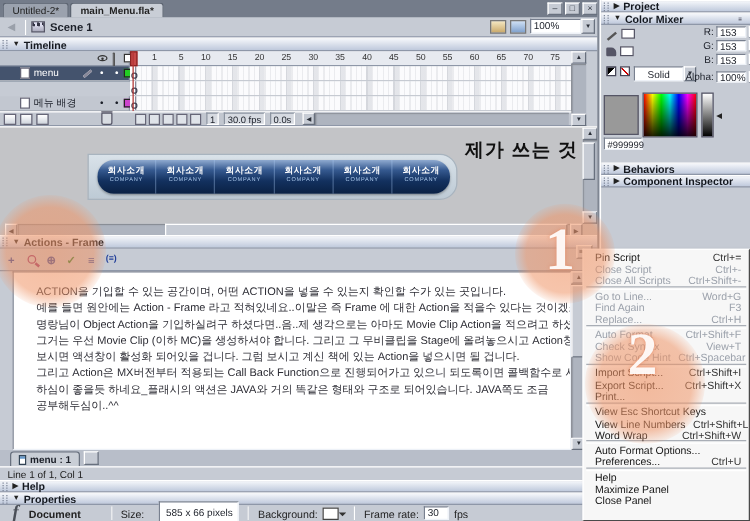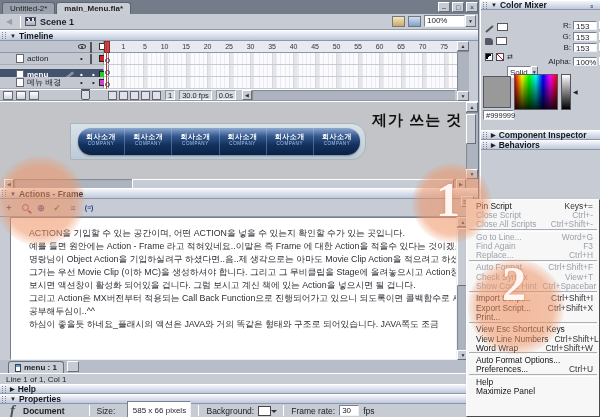--- a/index.html
+++ b/index.html
@@ -114,21 +114,21 @@
   #dockdiv{left:478px;top:0;width:3px;height:417px;background:#C6CBD4;border-left:1px solid #68707e;border-right:1px solid #fff;}
   #dock{left:481px;top:0;width:119px;height:417px;background:#C6CBD4;}
   .dock-hdr{position:relative;width:119px;height:10px;}
   #mixer{position:absolute;left:0;top:20px;width:119px;height:110px;}
   .pencil-ic{width:9px;height:2px;background:#555;transform:rotate(-40deg);margin-top:4px;}
   .swatchbox{width:11px;height:8px;background:#fff;border:1px solid #556;}
   .rgbrow{position:absolute;display:flex;align-items:center;gap:2px;}
   .rgbrow .lab{width:26px;text-align:right;font-size:8px;}
   .rgbrow .val{width:24px;height:9px;padding:0.5px 2px;}
   .spin{width:7px;height:9px;font-size:4px;}
-  #solidbox{position:absolute;left:26px;top:46px;width:24px;height:12px;display:flex;text-align:center;}
+  #solidbox{position:absolute;left:26px;top:33px;width:50px;height:12px;display:flex;text-align:center;}
   #solidbox .val{flex:1;padding:1.5px 2px;}
   #solidbox .dd{width:10px;font-size:5px;}
   #cursw{position:absolute;left:2px;top:56px;width:28px;height:32px;background:#999999;border:1px solid #556;}
   #rainbow{position:absolute;left:33px;top:54px;width:44px;height:36px;border:1px solid #556;
     background:linear-gradient(to bottom,rgba(0,0,0,0) 0%,rgba(0,0,0,.88) 100%),
                linear-gradient(to right,#f00,#ff0,#0f0,#0ff,#00f,#f0f,#f00);}
   #grayslider{position:absolute;left:80px;top:54px;width:10px;height:36px;border:1px solid #556;background:linear-gradient(#fff,#000);}
   #grayarrow{position:absolute;left:92px;top:68px;font-size:6px;color:#222;}
   #hexbox{position:absolute;left:2px;top:90px;width:31px;height:10px;padding:1px 2px;font-size:7.5px;}
   #collapse-tri{position:absolute;left:103px;top:120px;width:0;height:0;border:4px solid transparent;border-bottom:5px solid #5a6270;}
@@ -207,21 +207,21 @@
       <span>80</span>
     </div>
   <div id="layer-rows" class="abs">
       <div class="lrow" style="top: 0px; position: absolute;">
         <span class="lpage"></span>
         <span class="lname">action</span>
         <span class="ldot c1">•</span>
         <span class="llock"><span class="i-lockarc"></span><span class="i-lockbody"></span></span>
         <span class="lsq" style="background: rgb(204, 34, 34);"></span>
       </div>
-      <div class="lrow sel" style="top: 16px; position: absolute; font-weight: bold;">
+      <div class="lrow sel" style="top: 0; position: absolute;">
         <span class="lpage"></span>
         <span class="lname">menu</span>
         <span class="lpencil"></span>
         <span class="ldot c1">•</span>
         <span class="ldot c2">•</span>
         <span class="lsq" style="background: rgb(34, 204, 34);"></span>
       </div>
       <div class="lrow" style="top: 24px; position: absolute;">
         <span class="lpage"></span>
         <span class="lname">메뉴 배경</span>
@@ -332,22 +332,22 @@
     <span>≡</span>
       <span style="font-size:4px;">▼</span>
   </div>
   <div id="script" class="abs">
       <div class="sline">ACTION을 기입할 수 있는 공간이며, 어떤 ACTION을 넣을 수 있는지 확인할 수가 있는 곳입니다.</div>
       <div class="sline">예를 들면 원안에는 Action - Frame 라고 적혀있네요..이말은 즉 Frame 에 대한 Action을 적을수 있다는 것이겠죠..</div>
       <div class="sline">명랑님이 Object Action을 기입하실려구 하셨다면..음..제 생각으로는 아마도 Movie Clip Action을 적으려고 하셨던</div>
       <div class="sline">그거는 우선 Movie Clip (이하 MC)을 생성하셔야 합니다. 그리고 그 무비클립을 Stage에 올려놓으시고 Action창을</div>
       <div class="sline">보시면 액션창이 활성화 되어있을 겁니다. 그럼 보시고 계신 책에 있는 Action을 넣으시면 될 겁니다.</div>
       <div class="sline">그리고 Action은 MX버전부터 적용되는 Call Back Function으로 진행되어가고 있으니 되도록이면 콜백함수로 사용</div>
+      <div class="sline">하심이 좋을듯 하네요_플래시의 액션은 JAVA와 거의 똑같은 형태와 구조로 되어있습니다. JAVA쪽도 조금</div>
       <div class="sline">공부해두심이..^^</div>
-      <div class="sline">하심이 좋을듯 하네요_플래시의 액션은 JAVA와 거의 똑같은 형태와 구조로 되어있습니다. JAVA쪽도 조금</div>
     </div>
   <div id="script-scroll" class="abs">
     <div class="sbtn" style="width:12px;height:10px;">▲</div>
     <div class="track" style="width:12px;height:123px;position:relative;">
       <div class="thumb" style="position:absolute;left:0;top:1px;width:10px;height:58px;"></div>
     </div>
     <div class="sbtn" style="width:12px;height:10px;">▼</div>
   </div>
   <div id="act-tabs" class="abs">
     <div id="scripttab">
@@ -380,20 +380,25 @@
     <span class="pdiv" style="margin-left:12px;"></span>
     <span class="plabel">Frame rate:</span>
     <span id="fpsinput" class="inset">30</span>
     <span class="plabel" style="margin-left:4px;">fps</span>
   </div>
 
   <div id="dockdiv" class="abs"></div>
   <div id="dock" class="abs">
     <div class="dock-hdr hdr">
       <span class="grip"></span>
+      <span class="tri">▶</span>
+      <span>Project</span>
+    </div>
+    <div class="dock-hdr hdr">
+      <span class="grip"></span>
       <span class="tri">▼</span>
       <span>Color Mixer</span>
       <span id="mixer-opt">≡</span>
     </div>
     <div id="mixer">
       <div style="position:absolute;left:4px;top:3px;display:flex;gap:3px;align-items:center;">
         <span class="pencil-ic"></span>
         <span class="swatchbox"></span>
       </div>
       <div style="position:absolute;left:4px;top:17px;display:flex;gap:3px;align-items:center;">
@@ -433,34 +438,34 @@
       <div id="rainbow"></div>
       <div id="grayslider"></div>
       <div id="grayarrow">◀</div>
       <div id="hexbox" class="inset">#999999</div>
       <div id="collapse-tri"></div>
     </div>
     <div id="dock-collapsed">
         <div class="dock-hdr hdr">
           <span class="grip"></span>
           <span class="tri">▶</span>
-          <span>Component Inspector</span>
+          <span>Behaviors</span>
         </div>
         <div class="dock-hdr hdr">
           <span class="grip"></span>
           <span class="tri">▶</span>
-          <span>Behaviors</span>
+          <span>Component Inspector</span>
         </div>
       </div>
   </div>
 
   <div id="context-menu" class="abs">
       <div class="mi">
         <span>Pin Script</span>
-        <span class="sc">Keys+=</span>
+        <span class="sc">Ctrl+=</span>
       </div>
       <div class="mi disabled">
         <span>Close Script</span>
         <span class="sc">Ctrl+-</span>
       </div>
       <div class="mi disabled">
         <span>Close All Scripts</span>
         <span class="sc">Ctrl+Shift+-</span>
       </div>
       <div class="msep"></div>
@@ -524,20 +529,24 @@
         <span>Preferences...</span>
         <span class="sc">Ctrl+U</span>
       </div>
       <div class="msep"></div>
       <div class="mi">
         <span>Help</span>
         <span class="sc"></span>
       </div>
       <div class="mi">
         <span>Maximize Panel</span>
+        <span class="sc"></span>
+      </div>
+      <div class="mi">
+        <span>Close Panel</span>
         <span class="sc"></span>
       </div>
     </div>
 
   <div class="blob abs" style="left:-5px;top:156px;width:90px;height:90px;"></div>
   <div class="blob abs" style="left:412px;top:163px;width:80px;height:80px;"></div>
   <div class="blob abs" style="left:468px;top:259px;width:96px;height:96px;"></div>
   <div class="annnum abs" style="left:436px;top:172px;">1</div>
   <div class="annnum abs" style="left:502px;top:256px;">2</div>
 

